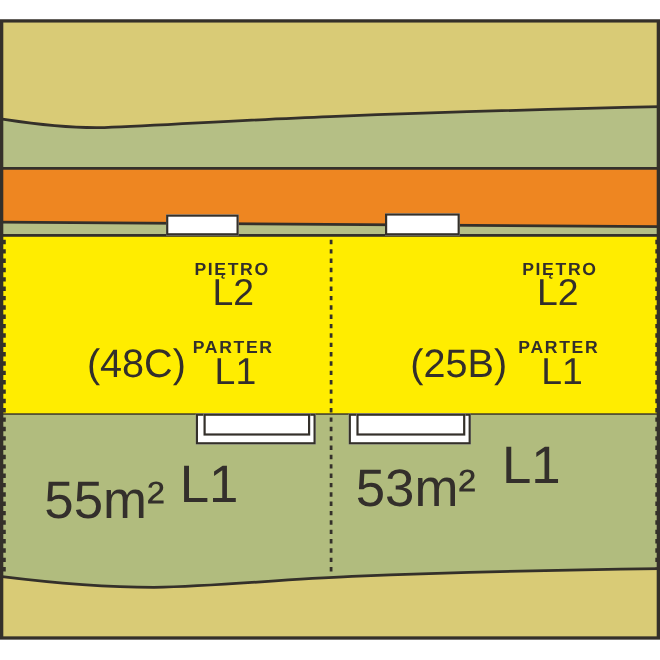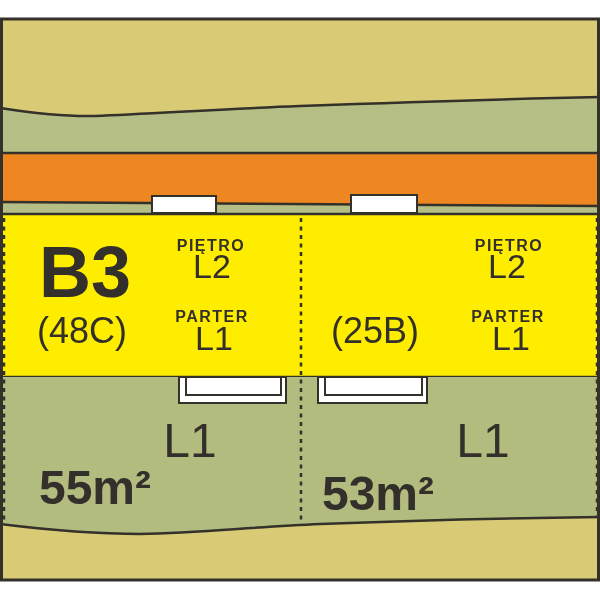--- a/index.html
+++ b/index.html
@@ -6,24 +6,24 @@
   #stage{
     position:relative;width:600px;height:600px;overflow:hidden;
     background:#ffffff;
     font-family:"Liberation Sans","DejaVu Sans",sans-serif;
     color:var(--c-text,#332f2b);
   }
   #bg{position:absolute;left:0;top:0;width:600px;height:600px;}
   .abs{position:absolute;line-height:1;white-space:nowrap;transform:translateX(-50%);}
   .unit-area,.garden-area{position:absolute;background:transparent;}
   .unit-id{font-size:72px;font-weight:700;}
-  .unit-code{font-size:36px;font-weight:400;}
+  .unit-code{font-size:36px;font-weight:400;margin-left:42px;}
   .floor-label{font-size:16px;font-weight:700;letter-spacing:1.5px;}
   .floor-value{font-size:34px;font-weight:400;}
-  .garden-area-label{font-size:48px;font-weight:700;margin-top:32px;}
+  .garden-area-label{font-size:48px;font-weight:400;}
   .garden-level-label{font-size:48px;font-weight:400;}
   .marker{
     position:absolute;background:var(--c-marker,#ffffff);
     border:2px solid var(--c-outline,#34302a);box-sizing:border-box;
   }
 </style>
 </head>
 <body>
 
 <div id="stage">
@@ -58,39 +58,38 @@
 
   <div class="marker" style="left:151px;top:195px;width:66px;height:19px;"></div>
   <div class="marker" style="left:350px;top:194px;width:68px;height:20px;"></div>
 
   <div class="marker" style="left:178px;top:376px;width:109px;height:28px;"></div>
   <div class="marker" style="left:185px;top:376px;width:97px;height:20px;"></div>
   <div class="marker" style="left:317px;top:376px;width:111px;height:28px;"></div>
   <div class="marker" style="left:324px;top:376px;width:99px;height:20px;"></div>
 
   <div class="unit-area" style="left:2px;top:215px;width:299px;height:162px;">
-    <div class="abs unit-id" style="left:83px;top:21px;">B3</div>
     <div class="abs unit-code" style="left:80px;top:98px;">(48C)</div>
     <div class="abs floor-label" style="left:209px;top:23px;">PIĘTRO</div>
     <div class="abs floor-value" style="left:210px;top:34px;">L2</div>
     <div class="abs floor-label" style="left:210px;top:94px;">PARTER</div>
     <div class="abs floor-value" style="left:212px;top:106px;">L1</div>
   </div>
 
   <div class="unit-area" style="left:301px;top:215px;width:297px;height:162px;">
     <div class="abs unit-code" style="left:74px;top:98px;">(25B)</div>
     <div class="abs floor-label" style="left:208px;top:23px;">PIĘTRO</div>
     <div class="abs floor-value" style="left:206px;top:34px;">L2</div>
     <div class="abs floor-label" style="left:207px;top:94px;">PARTER</div>
     <div class="abs floor-value" style="left:210px;top:106px;">L1</div>
   </div>
 
   <div class="garden-area" style="left:2px;top:378px;width:299px;height:146px;">
     <div class="abs garden-area-label" style="left:93px;top:54px;">55m²</div>
     <div class="abs garden-level-label" style="left:188px;top:39px;">L1</div>
   </div>
 
-  <div class="garden-area" style="left:301px;top:378px;width:297px;height:146px;">
+  <div class="garden-area" style="left:301px;top:361px;width:297px;height:146px;">
     <div class="abs garden-area-label" style="left:77px;top:60px;">53m²</div>
     <div class="abs garden-level-label" style="left:182px;top:39px;">L1</div>
   </div>
 
 </div>
 
 </body></html>

